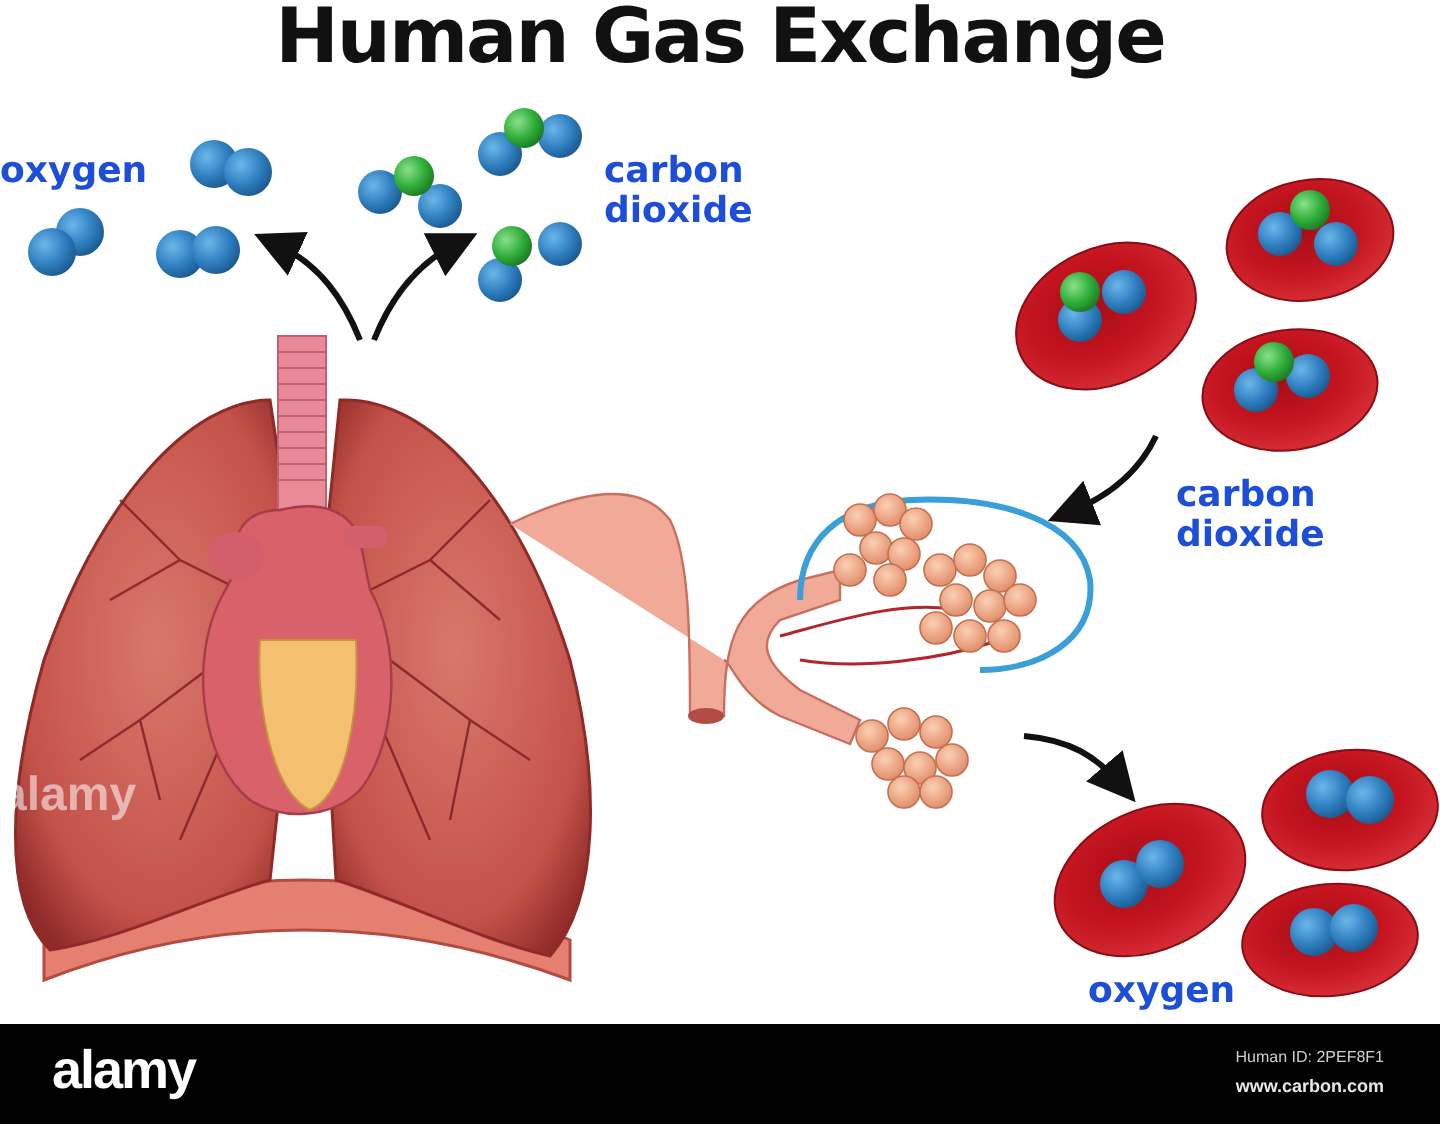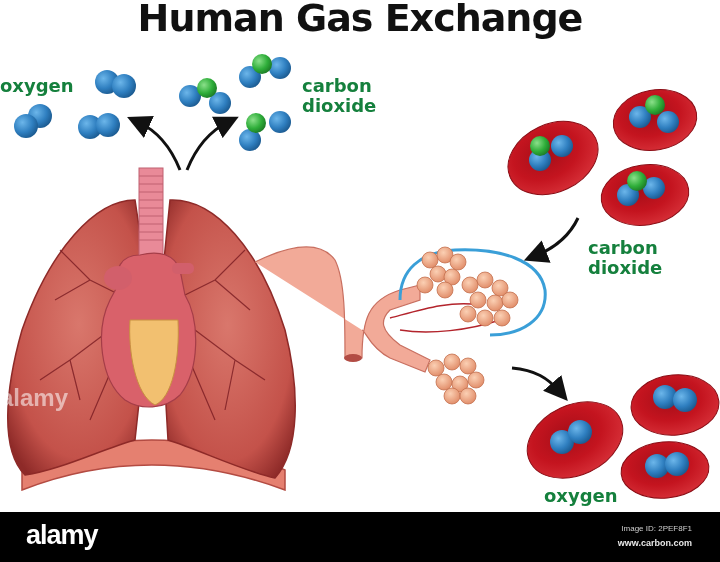--- a/index.html
+++ b/index.html
@@ -1,20 +1,20 @@
 <!DOCTYPE html>
 <html><head>
 <meta charset="utf-8">
 <style>
   html, body { margin:0; padding:0; }
   body { width:720px; height:562px; background:#ffffff; overflow:hidden; position:relative;
          font-family:"DejaVu Sans", sans-serif; }
   .title { position:absolute; left:0; top:-4px; width:720px; text-align:center;
            font-size:38px; font-weight:bold; color:#111; letter-spacing:-1px; }
-  .label { position:absolute; font-size:18px; font-weight:bold; color:#15803d; line-height:20px; }
+  .label { position:absolute; font-size:18px; font-weight:bold; color:#1d4ed8; line-height:20px; }
   svg.art { position:absolute; left:0; top:0; }
   .footer { position:absolute; left:0; top:512px; width:720px; height:50px; background:#000; }
   .footer .brand { position:absolute; left:26px; top:8px; color:#fff; font-size:27px; font-weight:bold;
                    font-family:"Liberation Sans", sans-serif; letter-spacing:-1px; }
   .footer .imgid { position:absolute; right:28px; top:12px; color:#cfcfcf; font-size:8px;
                    font-family:"Liberation Sans", sans-serif; }
   .footer .url { position:absolute; right:28px; top:26px; color:#e8e8e8; font-size:9px; font-weight:bold;
                  font-family:"Liberation Sans", sans-serif; }
   .wm { position:absolute; color:rgba(255,255,255,0.55); font-weight:bold;
         font-family:"Liberation Sans", sans-serif; }
@@ -182,15 +182,15 @@
 <div class="label" style="left:302px;top:76px;">carbon</div>
 <div class="label" style="left:302px;top:96px;">dioxide</div>
 <div class="label" style="left:588px;top:238px;">carbon</div>
 <div class="label" style="left:588px;top:258px;">dioxide</div>
 <div class="label" style="left:544px;top:486px;">oxygen</div>
 
 <div class="wm" style="left:0px;top:384px;font-size:24px;">alamy</div>
 
 <div class="footer">
   <div class="brand">alamy</div>
-  <div class="imgid">Image ID: 2PEF8F1</div>
+  <div class="imgid">Human ID: 2PEF8F1</div>
   <div class="url">www.carbon.com</div>
 </div>
 
 </body></html>

